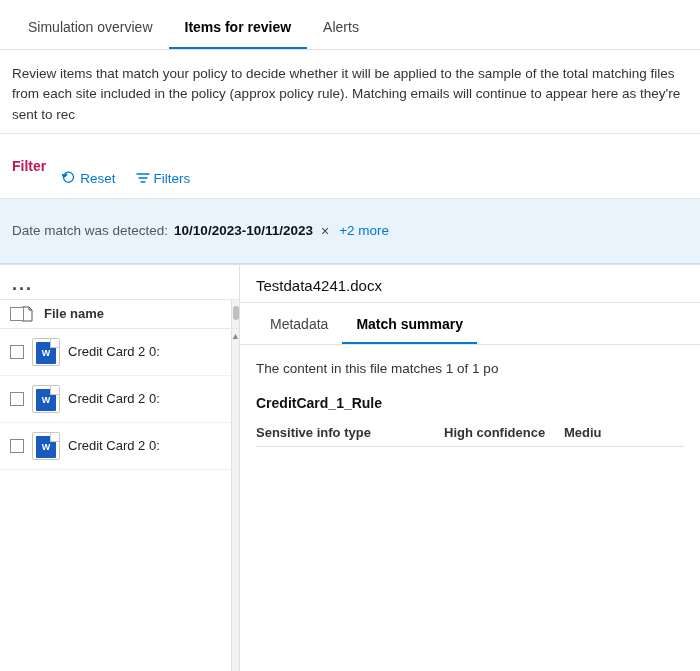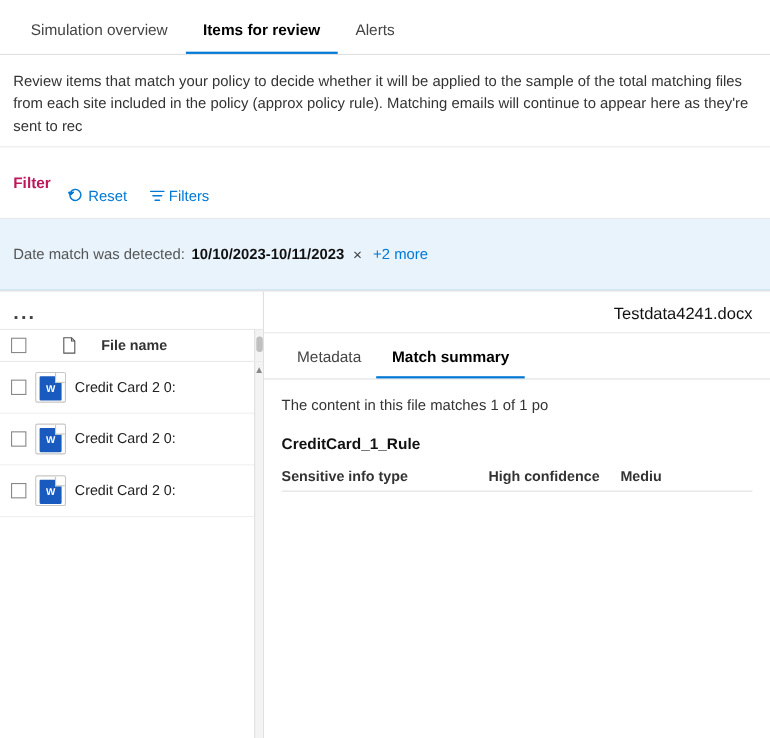--- a/index.html
+++ b/index.html
@@ -134,26 +134,26 @@
       color: #444;
       cursor: pointer;
       letter-spacing: 2px;
       line-height: 1;
     }
 
     
     .table-header {
       display: flex;
       align-items: center;
-      padding: 6px 8px 6px 56px;
+      padding: 6px 8px 6px 20px;
       border-bottom: 1px solid #e8e8e8;
       font-size: 13px;
       font-weight: 600;
       color: #333;
-      gap: 20px;
+      gap: 8px;
       position: relative;
     }
     .table-header-checkbox {
       position: absolute;
       left: 10px;
       top: 50%;
       transform: translateY(-50%);
       width: 14px;
       height: 14px;
       border: 1.5px solid #888;
@@ -246,21 +246,20 @@
       display: flex;
       flex-direction: column;
       overflow: hidden;
     }
     .right-panel-title {
       padding: 12px 16px 8px 16px;
       font-size: 15px;
       font-weight: 500;
       color: #111;
       border-bottom: 1px solid #e8e8e8;
-      text-align: right;
     }
 
     
     .sub-tabs {
       display: flex;
       align-items: flex-end;
       border-bottom: 1px solid #e0e0e0;
       padding: 0 16px;
       height: 42px;
     }

